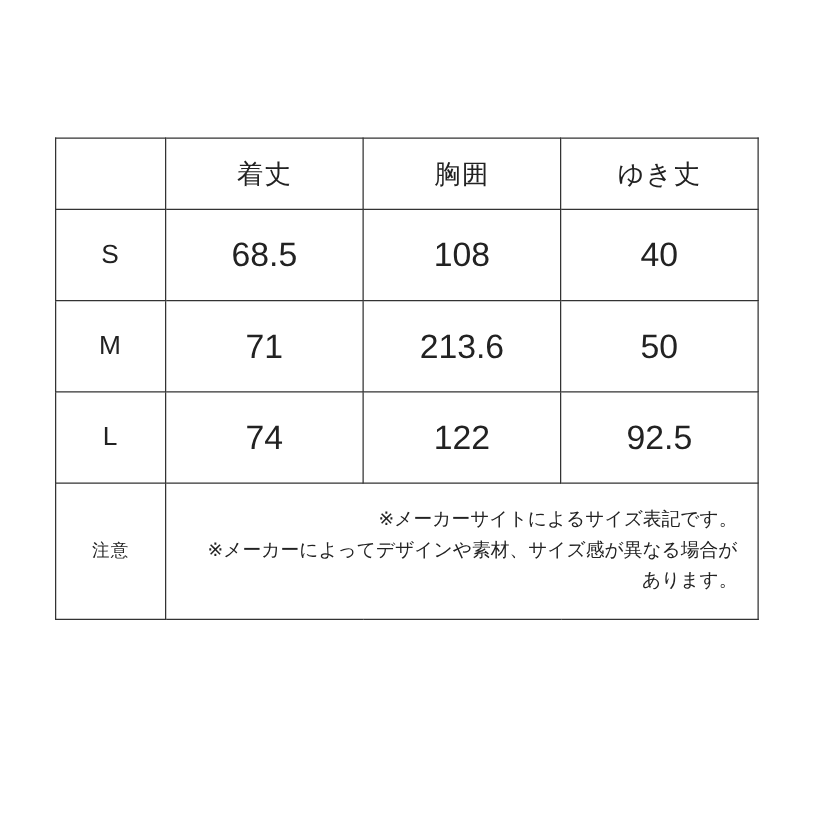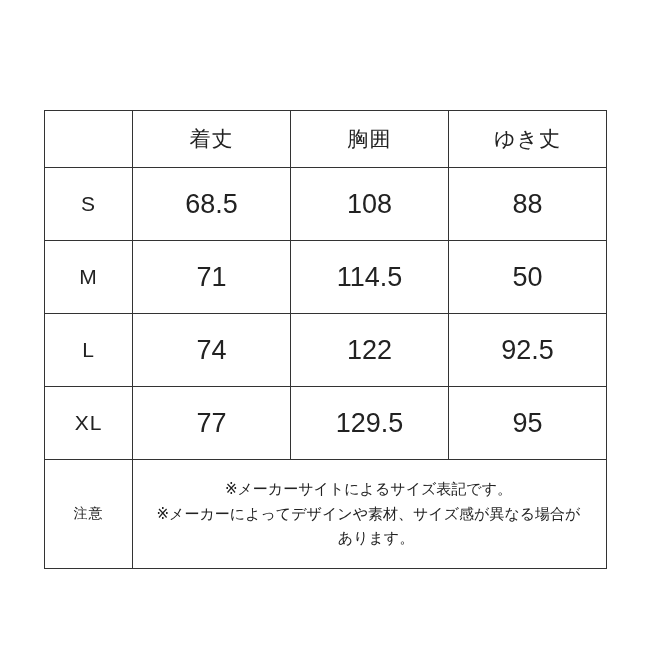--- a/index.html
+++ b/index.html
@@ -66,21 +66,21 @@
   .note-row td {
     vertical-align: middle;
   }
   .note-label {
     text-align: center;
     font-size: 14px;
     letter-spacing: 1px;
     height: 106px;
   }
   .note-body {
-    text-align: center;
+    text-align: right;
     padding: 14px 16px 14px 14px !important;
     font-size: 15px;
     line-height: 1.65;
   }
   .note-line {
     white-space: pre-wrap;
   }
   .note-line.indent {
     text-indent: 0;
   }
@@ -111,43 +111,37 @@
           <td class="hdr-blank"></td>
           <td>着丈</td>
           <td>胸囲</td>
           <td>ゆき丈</td>
         </tr>
 
         <tr class="data-row">
           <td class="label-cell">S</td>
           <td>68.5</td>
           <td>108</td>
-          <td>88</td>
+          <td>40</td>
         </tr>
 
         <tr class="data-row">
           <td class="label-cell">M</td>
           <td>71</td>
-          <td>114.5</td>
+          <td>213.6</td>
           <td>50</td>
         </tr>
 
         <tr class="data-row">
           <td class="label-cell">L</td>
           <td>74</td>
           <td>122</td>
           <td>92.5</td>
         </tr>
 
-        <tr class="data-row">
-          <td class="label-cell">XL</td>
-          <td>77</td>
-          <td>129.5</td>
-          <td>95</td>
-        </tr>
 
         <tr class="note-row">
           <td class="note-label">注意</td>
           <td class="note-body" colspan="3">
             <div class="note-line">※メーカーサイトによるサイズ表記です。</div>
             <div class="note-line">※メーカーによってデザインや素材、サイズ感が異なる場合が</div>
             <div class="note-line indent">　あります。</div>
           </td>
         </tr>
       </tbody>

